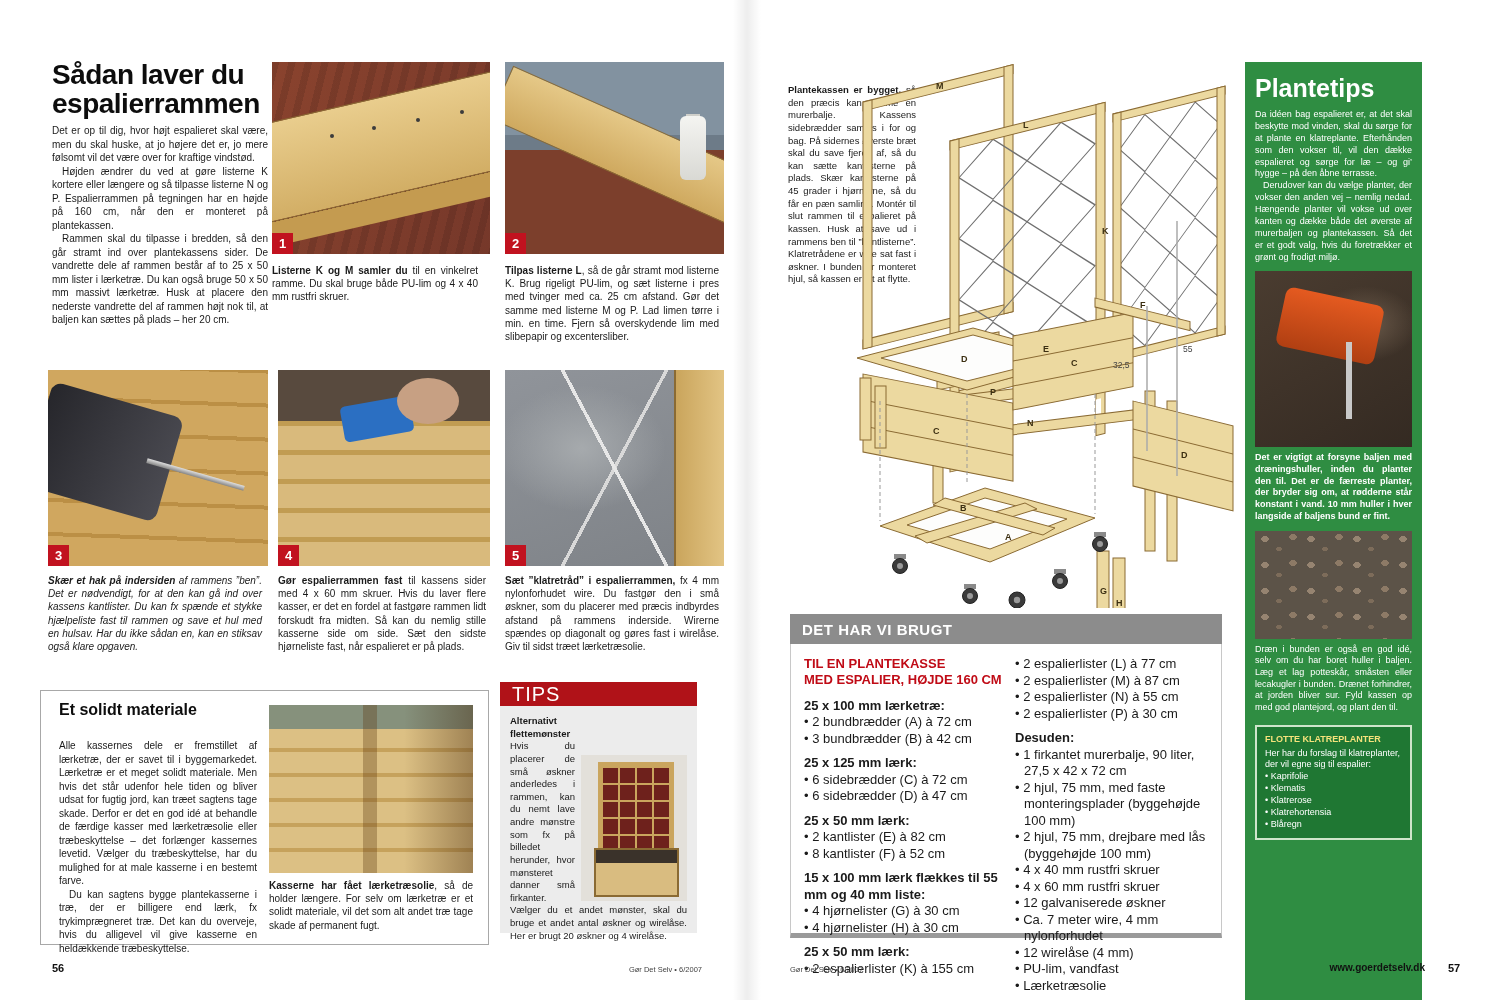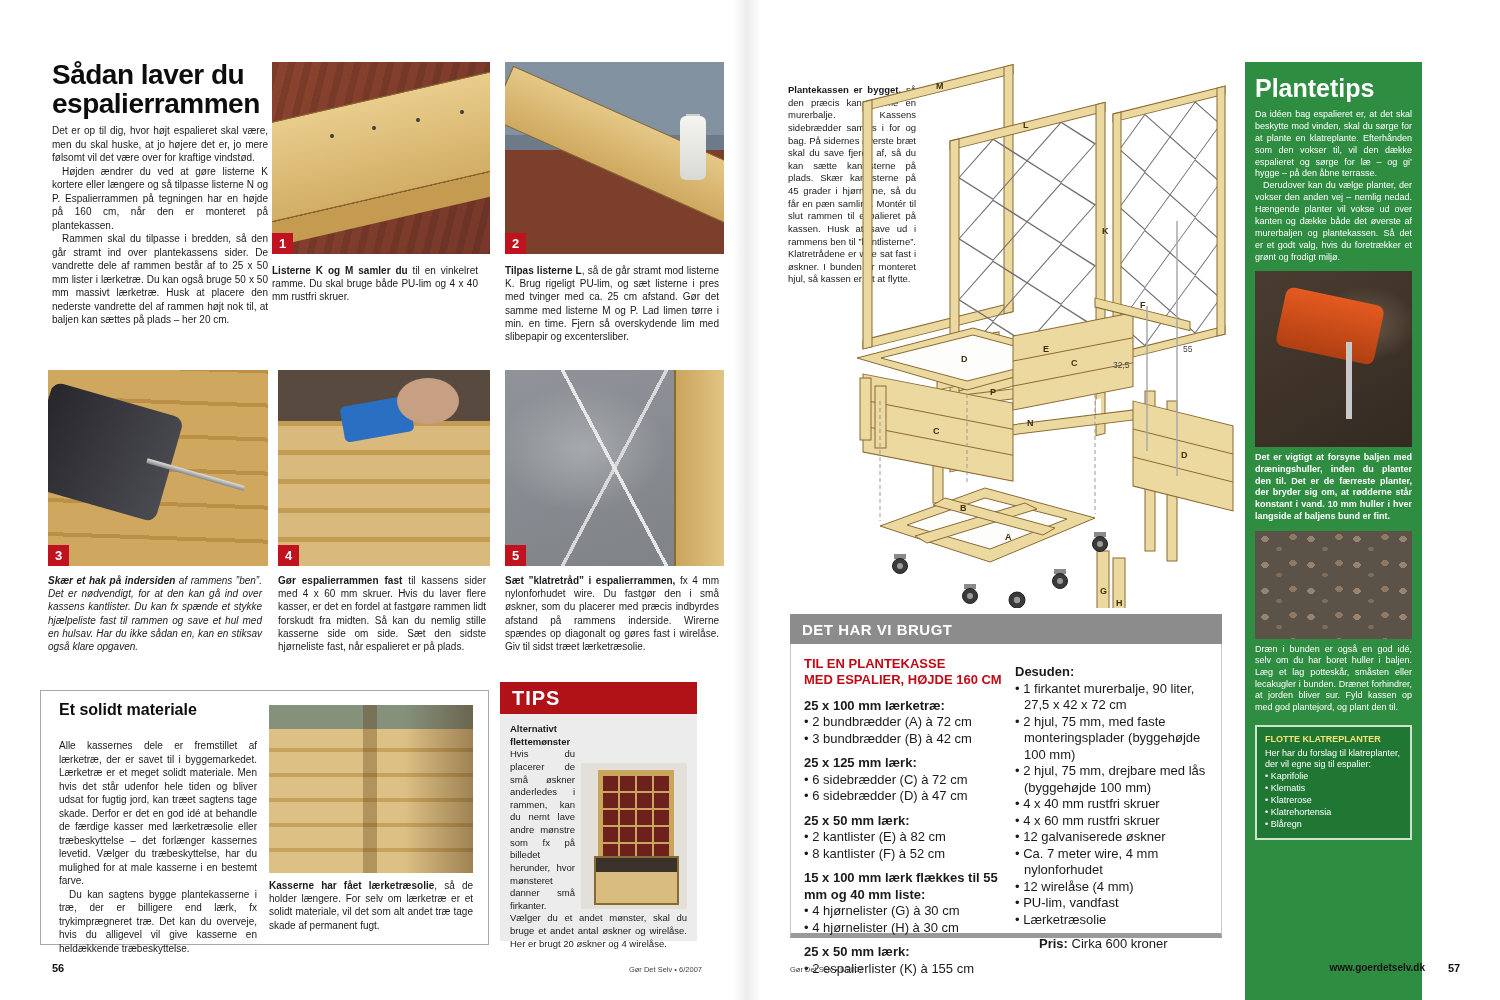--- a/index.html
+++ b/index.html
@@ -66,22 +66,22 @@
            border-radius:8px;transform:rotate(12deg);}
   .art-pt1::after{left:58%;top:40%;width:6px;height:44%;background:#c9c9c9;}
   .art-pt2{background-color:#5c5348;background-image:
       radial-gradient(6px 5px at 10px 8px,#968471 60%,rgba(0,0,0,0) 61%),
       radial-gradient(5px 4px at 24px 18px,#7d6c5a 60%,rgba(0,0,0,0) 61%),
       radial-gradient(6px 5px at 38px 6px,#8d7a66 60%,rgba(0,0,0,0) 61%);
       background-size:46px 26px;}
   
   .solid-box{border:1px solid #a8a8a8;background:#fff;}
   
-  .tips-head{background:#b01218;color:#fff;font-size:20px;font-weight:bold;letter-spacing:1px;
-             height:32px;display:flex;align-items:center;padding-left:12px;box-sizing:border-box;}
+  .tips-head{background:#b01218;color:#fff;font-size:20px;font-weight:normal;letter-spacing:1px;
+             height:24px;display:flex;align-items:center;padding-left:12px;box-sizing:border-box;}
   .tips-body{background:#ececec;height:227px;box-sizing:border-box;padding:9px 10px;font-size:9.5px;
              line-height:1.33;text-align:justify;color:#1a1a1a;}
   .tips-float{float:right;width:106px;height:146px;margin:40px 0 2px 6px;position:relative;}
   
   .graybar{background:#8c8c8c;color:#fff;font-size:15px;font-weight:bold;letter-spacing:.5px;
            display:flex;align-items:center;padding-left:12px;box-sizing:border-box;}
   .matbox{background:#fff;border:1px solid #c8c8c8;border-top:none;border-bottom:5px solid #9a9a9a;
           box-sizing:border-box;font-size:13px;line-height:1.27;color:#1a1a1a;}
   .mat-sub{color:#c00b16;font-weight:bold;line-height:1.25;margin-bottom:9px;}
   .mat-h{font-weight:bold;margin-top:8px;}
@@ -353,20 +353,26 @@
       <div>
           <div class="li">4 hjørnelister (G) à 30 cm</div>
           <div class="li">4 hjørnelister (H) à 30 cm</div>
         </div>
       <div class="mat-h">25 x 50 mm lærk:</div>
       <div>
           <div class="li">2 espalierlister (K) à 155 cm</div>
         </div>
     </div>
     <div class="abs" style="left:224px;top:12px;width:196px;">
+      <div>
+          <div class="li">2 espalierlister (L) à 77 cm</div>
+          <div class="li">2 espalierlister (M) à 87 cm</div>
+          <div class="li">2 espalierlister (N) à 55 cm</div>
+          <div class="li">2 espalierlister (P) à 30 cm</div>
+        </div>
       <div class="mat-h">Desuden:</div>
       <div>
           <div class="li">1 firkantet murerbalje, 90 liter, 27,5 x 42 x 72 cm</div>
           <div class="li">2 hjul, 75 mm, med faste monteringsplader (byggehøjde 100 mm)</div>
           <div class="li">2 hjul, 75 mm, drejbare med lås (byggehøjde 100 mm)</div>
           <div class="li">4 x 40 mm rustfri skruer</div>
           <div class="li">4 x 60 mm rustfri skruer</div>
           <div class="li">12 galvaniserede øskner</div>
           <div class="li">Ca. 7 meter wire, 4 mm nylonforhudet</div>
           <div class="li">12 wirelåse (4 mm)</div>

